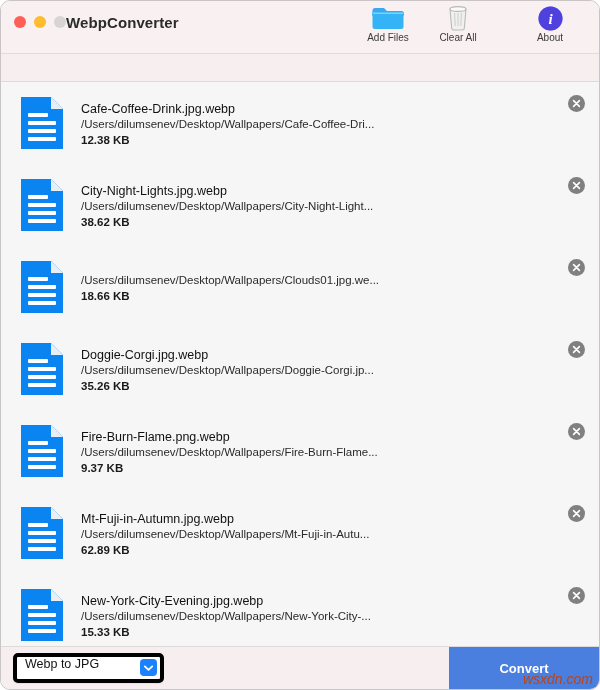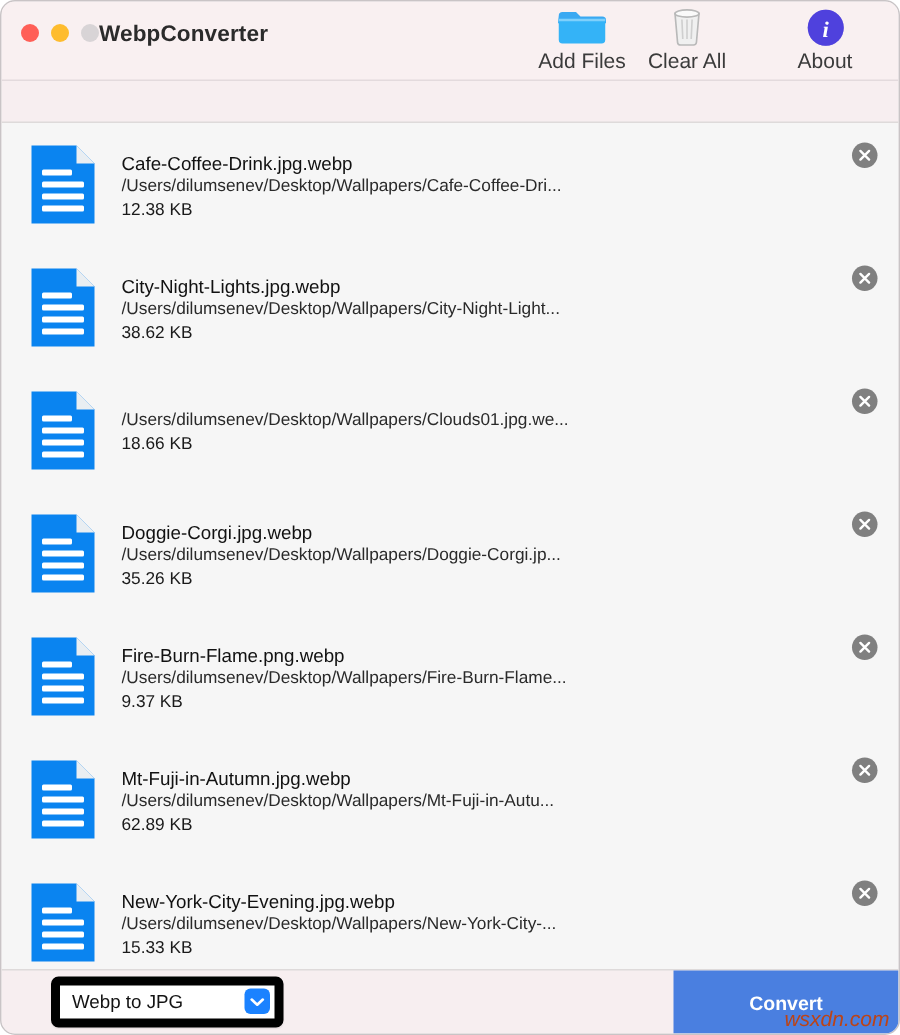--- a/index.html
+++ b/index.html
@@ -79,21 +79,21 @@
     gap: 1px;
     cursor: default;
   }
   .tb-item .tb-icon {
     height: 27px;
     display: flex;
     align-items: flex-end;
     justify-content: center;
   }
   .tb-item .tb-label {
-    font-size: 14px;
+    font-size: 10px;
     color: #3b3b3b;
     white-space: nowrap;
   }
   .tb-item.about { margin-left: 22px; }
 
   
   .subbar {
     height: 27px;
     flex: 0 0 27px;
     background: #f7eef0;
@@ -139,21 +139,21 @@
   .file-path {
     font-size: 11.5px;
     color: #2a2a2a;
     white-space: nowrap;
     overflow: hidden;
     max-width: 310px;
   }
   .file-size {
     font-size: 11.5px;
     color: #1a1a1a;
-    font-weight: normal;
+    font-weight: bold;
     margin-top: 2px;
   }
   .remove-btn {
     flex: 0 0 auto;
     width: 17px;
     height: 17px;
     border-radius: 50%;
     background: #808080;
     display: flex;
     align-items: center;
@@ -176,27 +176,25 @@
     flex: 1 1 auto;
     display: flex;
     align-items: center;
     padding-left: 12px;
   }
   .select-box {
     position: relative;
     width: 143px;
     height: 22px;
     background: #ffffff;
-    border: 6px solid #000000;
+    border: 4px solid #000000;
     border-radius: 5px;
     display: flex;
-    align-items: center;
     box-shadow: 0 1px 1px rgba(0,0,0,0.07);
     cursor: default;
-    margin-left: 21px;
   }
   .select-label {
     font-size: 12.5px;
     color: #131313;
     padding-left: 8px;
     white-space: nowrap;
   }
   .select-arrow {
     position: absolute;
     right: 3px;

